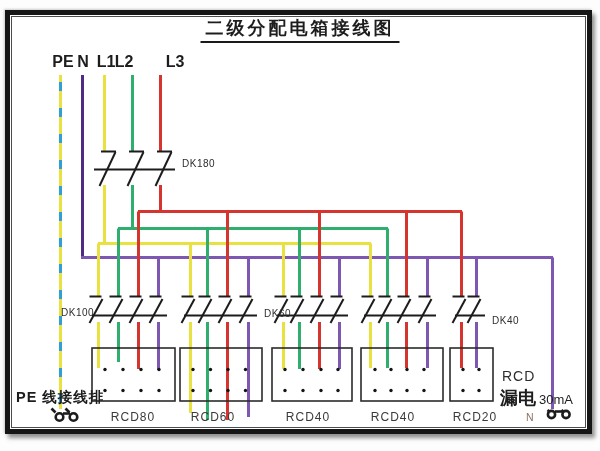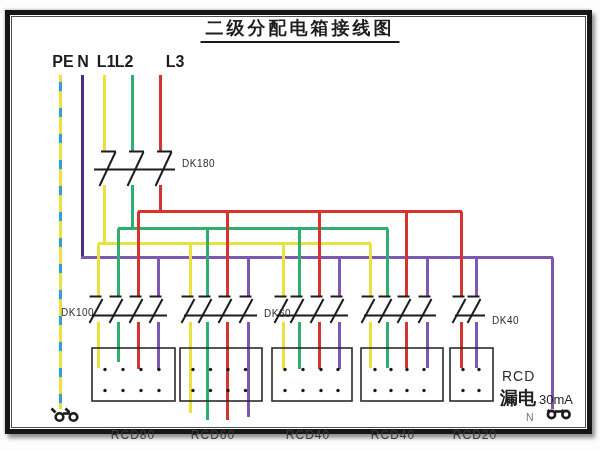--- a/index.html
+++ b/index.html
@@ -22,21 +22,21 @@
   .box{fill:none;stroke:#2b2b2b;stroke-width:1.6;}
   .dot{fill:#141414;}
   .term{fill:#fff;stroke:var(--symbol-black);stroke-width:2.6;}
   .termbar{stroke:var(--symbol-black);stroke-width:2.6;}
   .t{position:absolute;color:#1d1d1d;white-space:nowrap;line-height:1;}
   .ctr{transform:translateX(-50%);}
   .title{left:300px;top:19px;font-size:18px;font-weight:700;letter-spacing:3px;
          padding:0 5px 4px 5px;border-bottom:2px solid #1a1a1a;}
   .phase{top:54px;font-size:16px;font-weight:700;}
   .dk{font-size:10px;color:#2d2d2d;letter-spacing:.5px;}
-  .rcdlbl{top:429px;font-size:12px;color:#3a3a3a;letter-spacing:1px;}
+  .rcdlbl{top:411px;font-size:12px;color:#3a3a3a;letter-spacing:1px;}
   .pe-bar{left:16px;top:390px;font-size:14.5px;font-weight:700;letter-spacing:1px;}
   .rcd-note{left:502px;top:369px;font-size:14px;color:#2d2d2d;letter-spacing:1px;}
   .leak{left:500px;top:389px;font-size:13px;}
   .leak .big{font-size:18px;font-weight:700;margin-right:3px;}
   .n-note{left:526px;top:412px;font-size:10.5px;color:#8c7262;}
 </style>
 </head>
 <body>
 
 <div class="stage">
@@ -244,19 +244,20 @@
   <div class="t dk" style="left:61px;top:308px">DK100</div>
   <div class="t dk" style="left:264px;top:309px">DK60</div>
   <div class="t dk" style="left:492px;top:316px">DK40</div>
 
   <div class="t rcdlbl ctr" style="left:133px">RCD80</div>
   <div class="t rcdlbl ctr" style="left:213px">RCD60</div>
   <div class="t rcdlbl ctr" style="left:308px">RCD40</div>
   <div class="t rcdlbl ctr" style="left:393px">RCD40</div>
   <div class="t rcdlbl ctr" style="left:475px">RCD20</div>
 
+  <div class="t pe-bar">PE 线接线排</div>
   <div class="t rcd-note">RCD</div>
   <div class="t leak">
     <span class="big">漏电</span><span>30mA</span>
   </div>
   <div class="t n-note">N</div>
 
 </div>
 
 </body></html>

